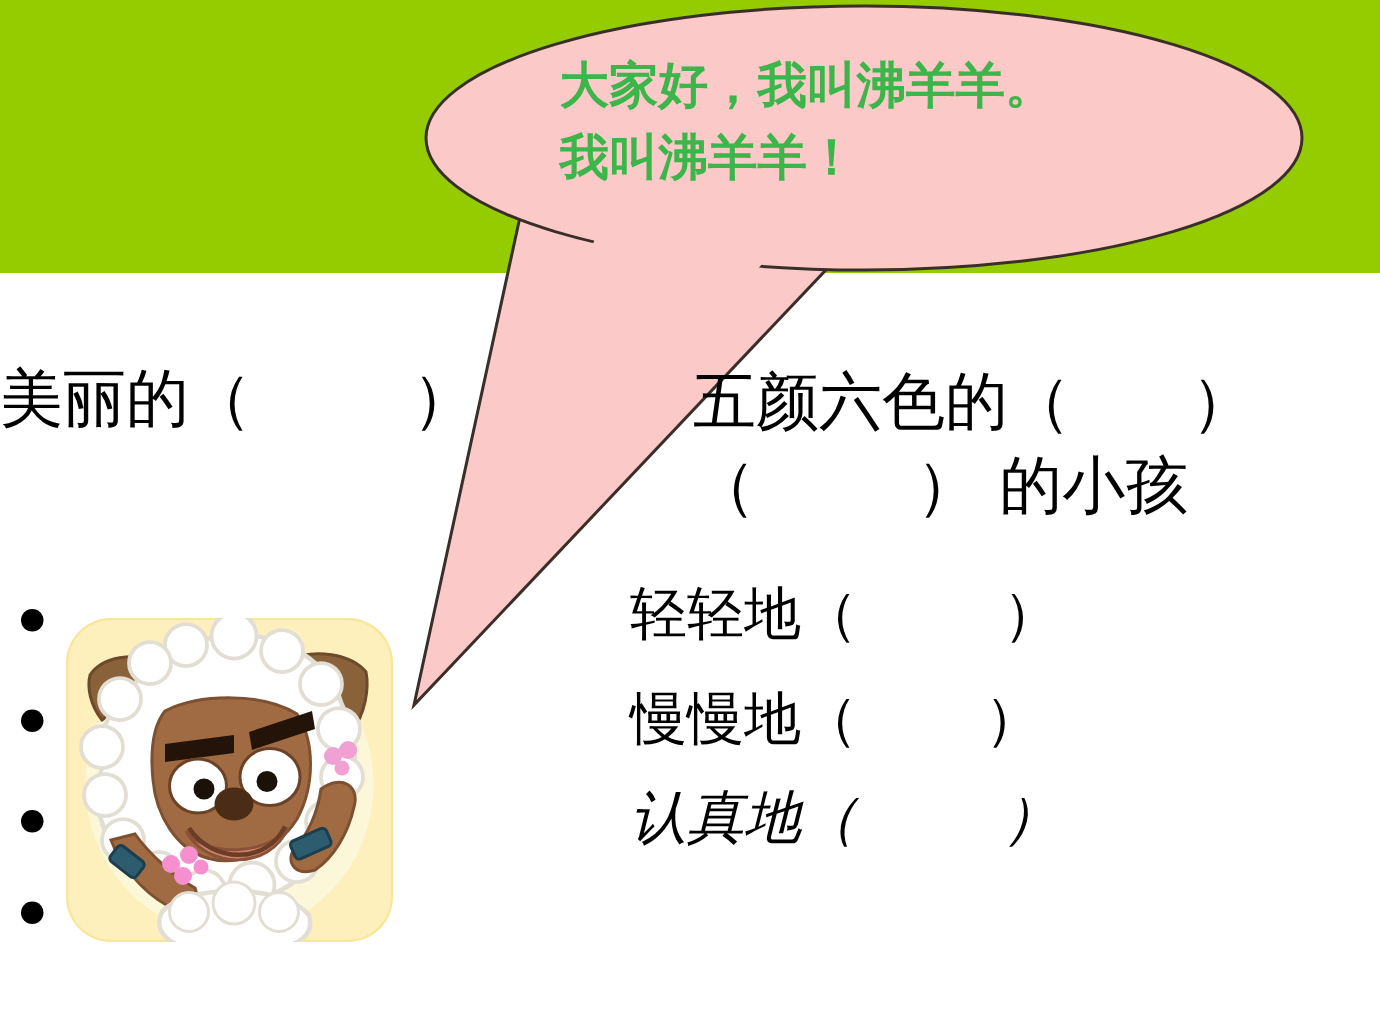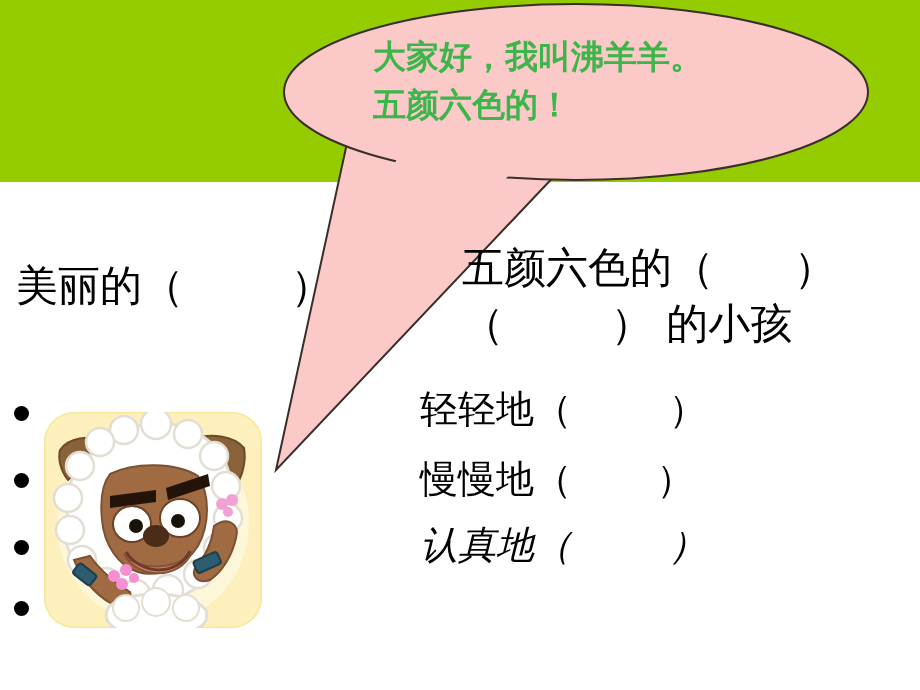--- a/index.html
+++ b/index.html
@@ -54,21 +54,21 @@
   
   .body-text {
     position: absolute;
     color: #000000;
     font-family: "DejaVu Serif", "Liberation Serif", serif;
     font-size: 42px;
     line-height: 56px;
     white-space: pre;
   }
 
-  .col-left  { left: 16px;   top: 238px; margin-top: 20px; }
+  .col-left  { left: 0;   top: 238px; }
   .col-right { left: 462px; top: 240px; }
 
   .adverbs {
     position: absolute;
     left: 420px;
     top: 382px;
     color: #000000;
     font-family: "DejaVu Serif", "Liberation Serif", serif;
     font-size: 38px;
     line-height: 54px;
@@ -118,21 +118,21 @@
 
     <polygon points="352,120 560,170 276,470" fill="#fcc9c9" stroke="#3a2f28" stroke-width="2"></polygon>
 
     <ellipse cx="576" cy="92" rx="292" ry="88" fill="#fcc9c9" stroke="#3a2f28" stroke-width="2"></ellipse>
 
     <polygon points="400,150 520,162 300,420" fill="#fcc9c9" stroke="none"></polygon>
   </svg>
 
   <div class="balloon-text">
     <div>大家好，我叫沸羊羊。</div>
-    <div>五颜六色的！</div>
+    <div>我叫沸羊羊！</div>
   </div>
 
   <div class="body-text col-left">美丽的（        ）</div>
 
   <div class="body-text col-right" style="top:296px;">（        ） 的小孩</div>
   <div class="body-text col-right">五颜六色的（      ）</div>
 
   <div class="adverbs">轻轻地（        ）</div>
   <div class="adverbs" style="top:452px;">慢慢地（       ）</div>
   <div class="adverbs" style="top:518px;font-style:italic;">认真地（        ）</div>

